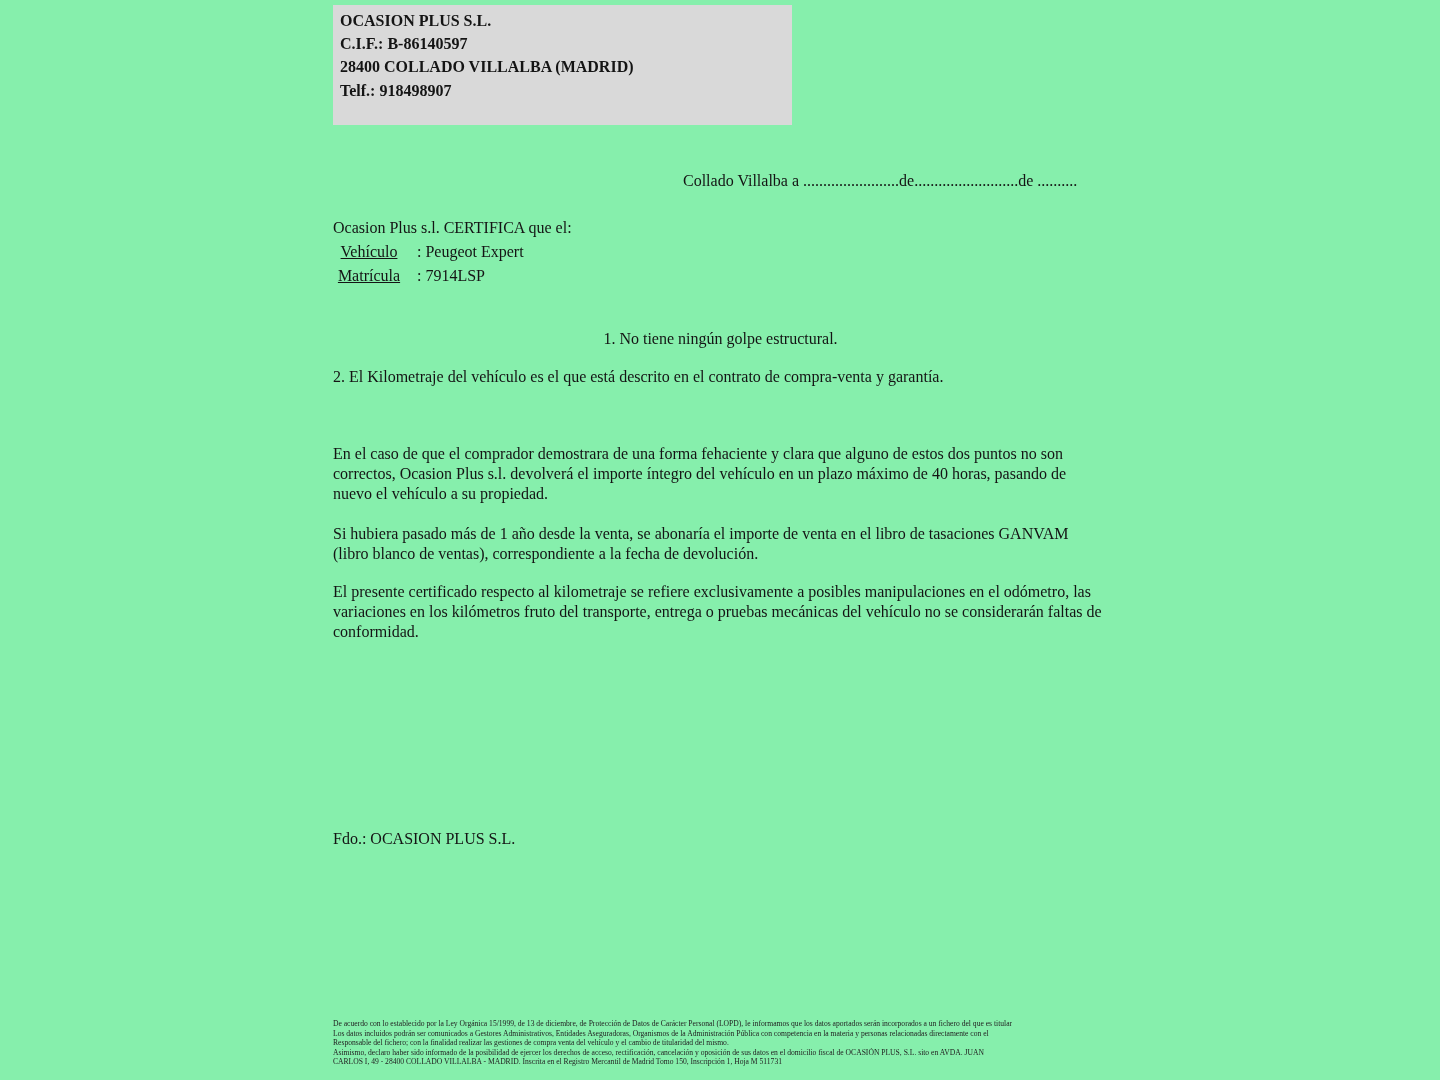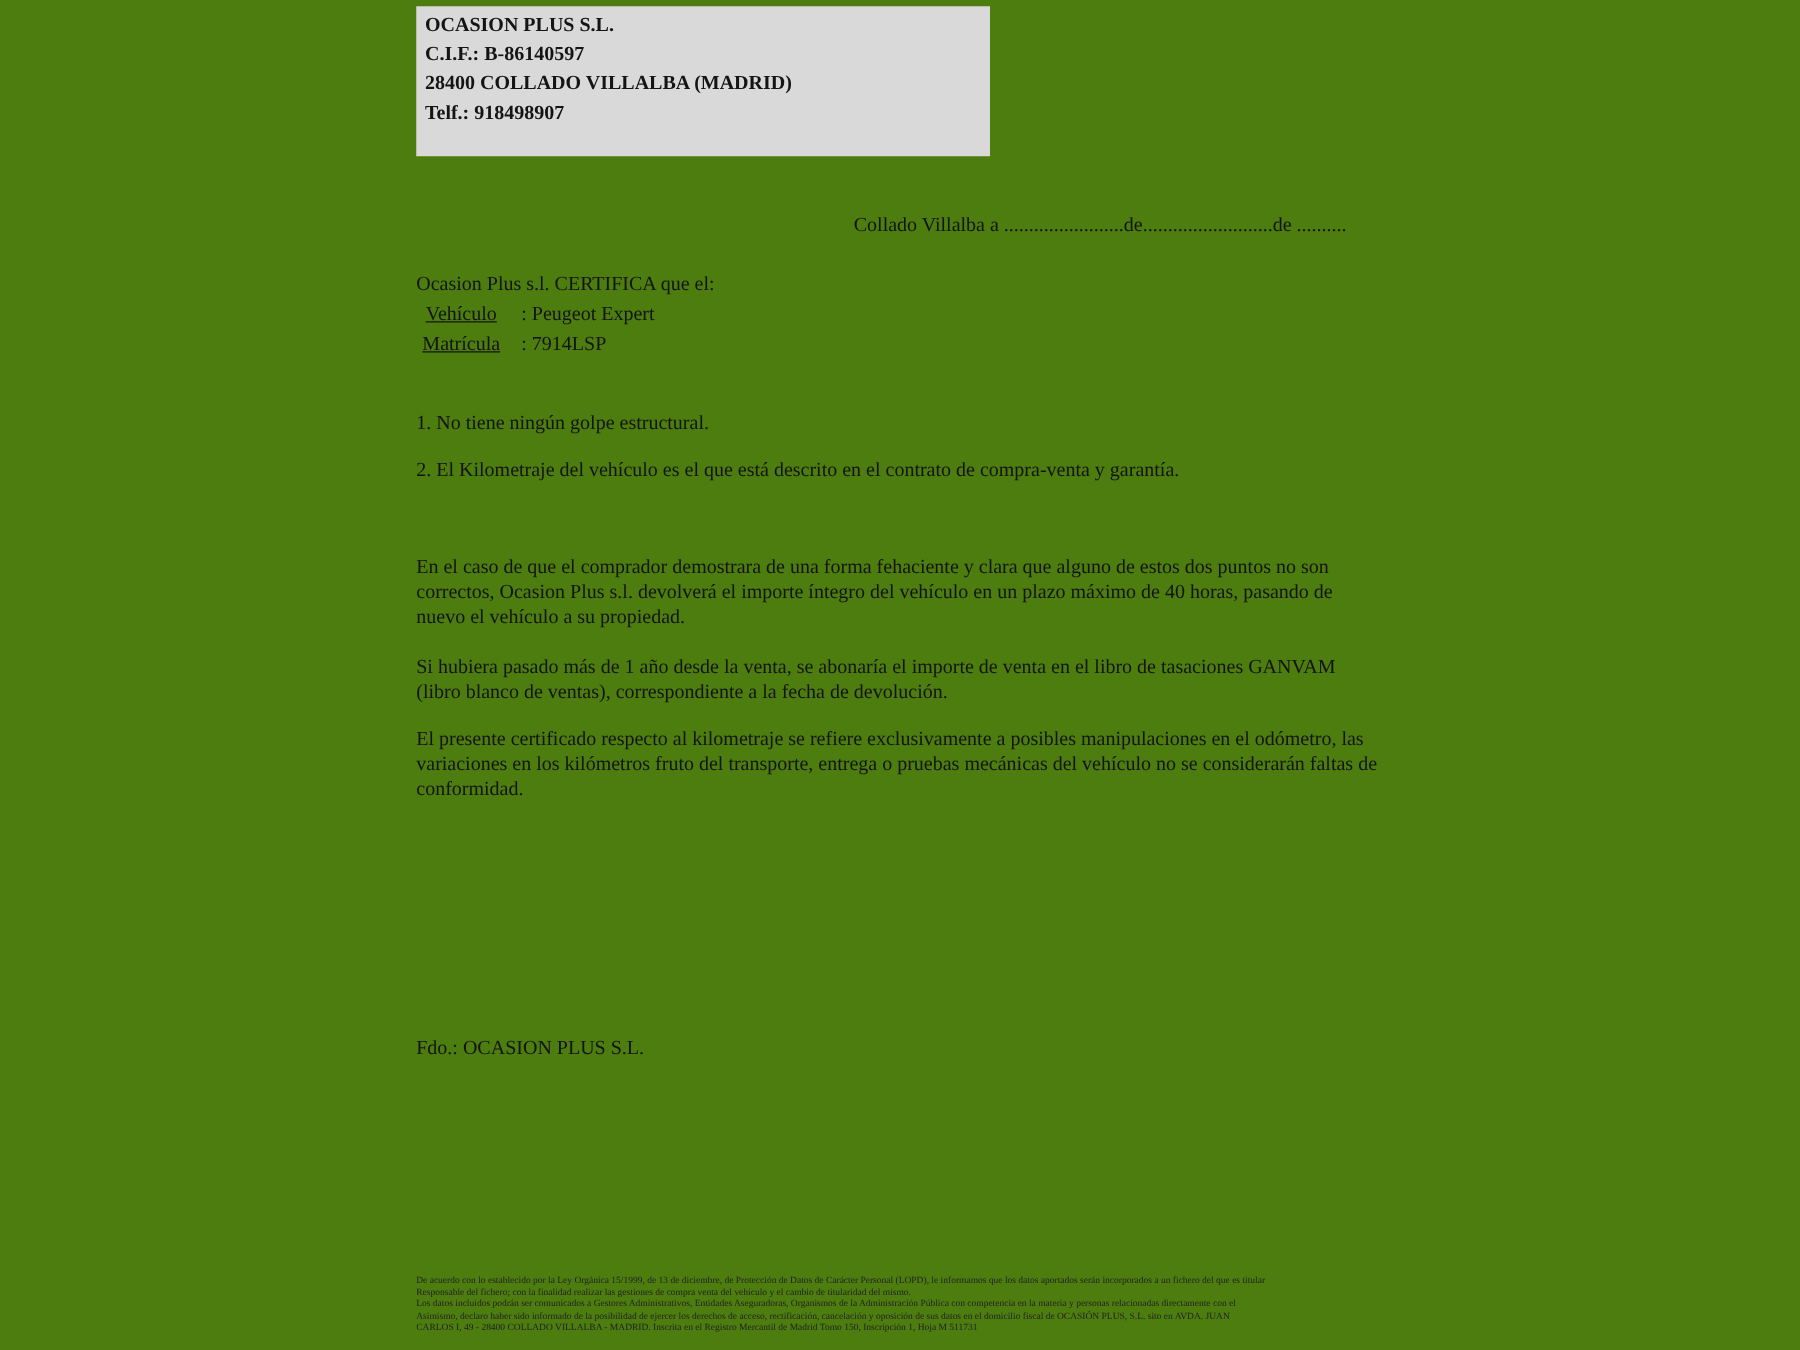--- a/index.html
+++ b/index.html
@@ -5,21 +5,21 @@
 <style>
   html, body {
     margin: 0;
     padding: 0;
     background: #ffffff;
   }
   .page {
     position: relative;
     width: 1440px;
     height: 1080px;
-    background: #4d7c0f;
+    background: #86efac;
     overflow: hidden;
     font-family: "Liberation Serif", "DejaVu Serif", serif;
     color: #141414;
   }
   
   .letterhead {
     position: absolute;
     left: 333px;
     top: 5px;
     width: 459px;
@@ -62,21 +62,21 @@
     min-width: 72px;
     text-align: center;
   }
   .cert-value {
     margin-left: 8px;
   }
   .point {
     margin: 0;
     line-height: 22px;
   }
-  .point-1 { margin-top: 40px; }
+  .point-1 { margin-top: 40px; text-align: center; }
   .point-2 { margin-top: 16px; }
   .para {
     margin: 0;
     line-height: 20px;
     text-align: left;
   }
   .para-1 { margin-top: 56px; }
   .para-2 { margin-top: 14px; }
   .para-3 { margin-top: 20px; }
   .para-4 { margin-top: 18px; }
@@ -131,19 +131,19 @@
 
     <p class="para para-1">En el caso de que el comprador demostrara de una forma fehaciente y clara que alguno de estos dos puntos no son correctos, Ocasion Plus s.l. devolverá el importe íntegro del vehículo en un plazo máximo de 40 horas, pasando de nuevo el vehículo a su propiedad.</p>
     <p class="para para-3">Si hubiera pasado más de 1 año desde la venta, se abonaría el importe de venta en el libro de tasaciones GANVAM (libro blanco de ventas), correspondiente a la fecha de devolución.</p>
     <p class="para para-4">El presente certificado respecto al kilometraje se refiere exclusivamente a posibles manipulaciones en el odómetro, las variaciones en los kilómetros fruto del transporte, entrega o pruebas mecánicas del vehículo no se considerarán faltas de conformidad.</p>
 
     <div class="signature">Fdo.: OCASION PLUS S.L.</div>
   </div>
 
   <div class="legal">
     <div class="legal-line">De acuerdo con lo establecido por la Ley Orgánica 15/1999, de 13 de diciembre, de Protección de Datos de Carácter Personal (LOPD), le informamos que los datos aportados serán incorporados a un fichero del que es titular</div>
+    <div class="legal-line">Los datos incluidos podrán ser comunicados a Gestores Administrativos, Entidades Aseguradoras, Organismos de la Administración Pública con competencia en la materia y personas relacionadas directamente con el</div>
     <div class="legal-line">Responsable del fichero; con la finalidad realizar las gestiones de compra venta del vehículo y el cambio de titularidad del mismo.</div>
-    <div class="legal-line">Los datos incluidos podrán ser comunicados a Gestores Administrativos, Entidades Aseguradoras, Organismos de la Administración Pública con competencia en la materia y personas relacionadas directamente con el</div>
     <div class="legal-line">Asimismo, declaro haber sido informado de la posibilidad de ejercer los derechos de acceso, rectificación, cancelación y oposición de sus datos en el domicilio fiscal de OCASIÓN PLUS, S.L. sito en AVDA. JUAN</div>
     <div class="legal-line">CARLOS I, 49 - 28400 COLLADO VILLALBA - MADRID. Inscrita en el Registro Mercantil de Madrid Tomo 150, Inscripción 1, Hoja M 511731</div>
   </div>
 
 </div>
 
 </body></html>

